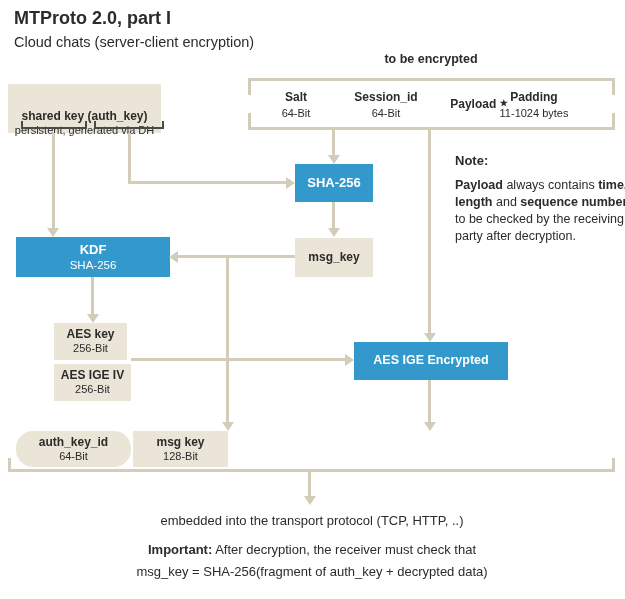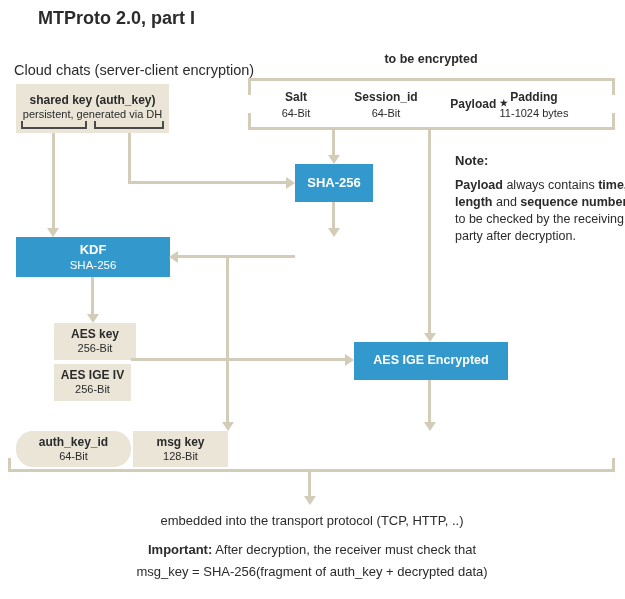--- a/index.html
+++ b/index.html
@@ -28,41 +28,41 @@
     border-left:9px solid var(--line);}
   .arrow-left{position:absolute; width:0; height:0;
     border-top:6px solid transparent; border-bottom:6px solid transparent;
     border-right:9px solid var(--line);}
   .bracket-top{position:absolute; box-sizing:border-box;
     border:3px solid var(--line); border-bottom:none;}
   .bracket-bottom{position:absolute; box-sizing:border-box;
     border:3px solid var(--line); border-top:none;}
   .dark-underbrace{position:absolute; box-sizing:border-box;
     border:2px solid var(--bracket_dark); border-top:none; height:8px;}
-  .title{position:absolute; left:14px; top:8px; font-size:18px; font-weight:bold;margin-left:24px;}
-  .subtitle{position:absolute; left:14px; top:34px; font-size:14.5px;margin-top:28px;}
+  .title{position:absolute; left:14px; top:8px; font-size:18px; font-weight:bold;}
+  .subtitle{position:absolute; left:14px; top:34px; font-size:14.5px;}
   .tbe-label{position:absolute; left:361px; top:52px; width:140px; text-align:center;
     font-weight:bold; font-size:12.5px;}
   .field{position:absolute; top:86px; height:38px; display:flex; flex-direction:column;
     justify-content:center; align-items:center; text-align:center; line-height:1.3;}
   .star{font-size:9px; vertical-align:2px;}
   .note{position:absolute; left:455px; top:152px; width:174px; font-size:12.5px; line-height:17px;}
   .note .nt{font-weight:bold; margin:0 0 8px 0; font-size:13px;}
   .note b{font-weight:bold;}
   .footer-line{position:absolute; left:2px; width:620px; text-align:center; font-size:13px;}
 </style>
 </head>
 <body>
 
 <div id="canvas">
 
   <div class="title">MTProto 2.0, part I</div>
   <div class="subtitle">Cloud chats (server-client encryption)</div>
 
-  <div class="box beige" style="left:16px; top:84px; width:153px; height:49px; justify-content:flex-start; padding-top:9px;">
+  <div class="box beige" style="left:8px; top:84px; width:153px; height:49px; justify-content:flex-start; padding-top:25px;">
     <div class="bname">shared key (auth_key)</div>
     <div class="bsize">persistent, generated via DH</div>
   </div>
   <div class="dark-underbrace" style="left:21px; top:121px; width:66px;"></div>
   <div class="dark-underbrace" style="left:94px; top:121px; width:70px;"></div>
 
   <div class="tbe-label">to be encrypted</div>
   <div class="bracket-top" style="left:248px; top:78px; width:367px; height:17px;"></div>
   <div class="bracket-bottom" style="left:248px; top:113px; width:367px; height:17px;"></div>
 
@@ -108,30 +108,33 @@
   <div class="box blue" style="left:295px; top:164px; width:78px; height:38px; font-size:13px; font-weight:600;">SHA-256</div>
 
   <div class="vline" style="left:332px; top:202px; height:27px;"></div>
   <div class="arrow-down" style="left:328px; top:228px;"></div>
 
   <div class="box blue" style="left:16px; top:237px; width:154px; height:40px;">
     <div style="font-size:13px; font-weight:bold;">KDF</div>
     <div style="font-size:11.5px;">SHA-256</div>
   </div>
 
+  <div class="box beige" style="left:295px; top:238px; width:78px; height:39px;">
+    <div class="bname">msg_key</div>
+  </div>
 
   <div class="hline" style="left:178px; top:255px; width:117px;"></div>
   <div class="arrow-left" style="left:169px; top:251px;"></div>
   <div class="vline" style="left:226px; top:255px; height:167px;"></div>
   <div class="arrow-down" style="left:222px; top:422px;"></div>
 
   <div class="vline" style="left:91px; top:277px; height:37px;"></div>
   <div class="arrow-down" style="left:87px; top:314px;"></div>
 
-  <div class="box beige" style="left:54px; top:323px; width:82px; height:37px;">
+  <div class="box beige" style="left:54px; top:323px; width:73px; height:37px;">
     <div class="bname">AES key</div>
     <div class="bsize">256-Bit</div>
   </div>
   <div class="box beige" style="left:54px; top:364px; width:77px; height:37px;">
     <div class="bname">AES IGE IV</div>
     <div class="bsize">256-Bit</div>
   </div>
 
   <div class="hline" style="left:131px; top:358px; width:214px;"></div>
   <div class="arrow-right" style="left:345px; top:354px;"></div>

